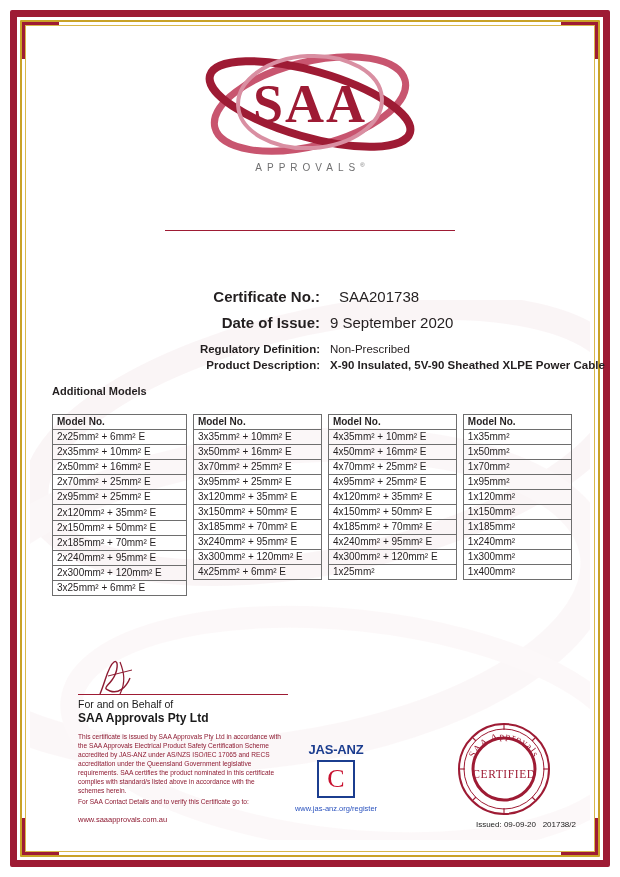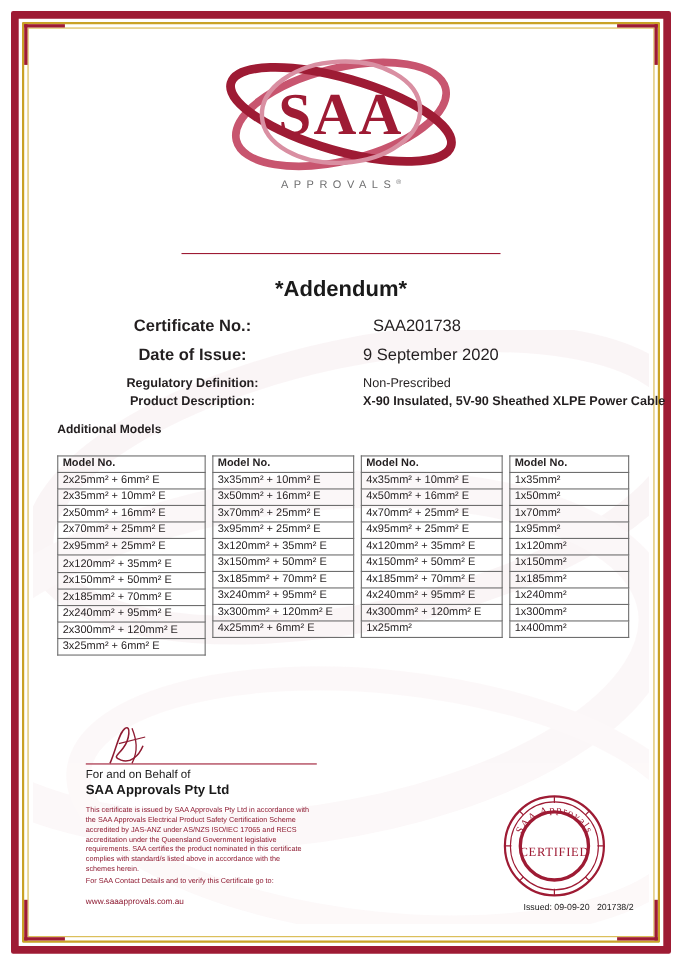--- a/index.html
+++ b/index.html
@@ -118,21 +118,21 @@
   
   .kv {
     position: absolute;
     font-size: 13.5px;
   }
   .kv .k {
     position: absolute;
     right: 0;
     white-space: nowrap;
     font-weight: bold;
-    text-align: center;
+    text-align: right;
   }
   .kv .v {
     position: absolute;
     left: 0;
     white-space: nowrap;
   }
   .row-certno { left: 0; top: 258px; width: 560px; }
   .row-certno .k { width: 290px; left: 0; font-size: 15px; }
   .row-certno .v { left: 309px; font-weight: normal; font-size: 15px; }
 
@@ -314,21 +314,20 @@
       <svg width="230" height="104" viewBox="0 0 230 104">
         <ellipse cx="115" cy="52" rx="98" ry="42" fill="none" stroke="#c8556f" stroke-width="7" transform="rotate(-14 115 52)"></ellipse>
         <ellipse cx="115" cy="52" rx="104" ry="33" fill="none" stroke="#9e1b34" stroke-width="8" transform="rotate(16 115 52)"></ellipse>
         <ellipse cx="115" cy="50" rx="72" ry="46" fill="none" stroke="#d98fa2" stroke-width="4" transform="rotate(-3 115 50)"></ellipse>
         <text x="115" y="70" text-anchor="middle" font-family="Liberation Serif, serif" font-size="54" font-weight="bold" fill="#9e1b34" letter-spacing="2">SAA</text>
       </svg>
       <div class="approvals-word"><span>APPROVALS</span><sup>®</sup></div>
     </div>
 
     <div class="title-rule"></div>
-    <div class="addendum">*Addendum*</div>
 
     <div class="kv row-certno">
       <span class="k">Certificate No.:</span>
       <span class="v">SAA201738</span>
     </div>
     <div class="kv row-date">
       <span class="k">Date of Issue:</span>
       <span class="v">9 September 2020</span>
     </div>
     <div class="kv row-reg">
@@ -516,20 +515,27 @@
       </svg>
     </div>
     <div class="sig-line"></div>
     <div class="sig-for">For and on Behalf of</div>
     <div class="sig-org">SAA Approvals Pty Ltd</div>
 
     <div class="legal">This certificate is issued by SAA Approvals Pty Ltd in accordance with the SAA Approvals Electrical Product Safety Certification Scheme accredited by JAS-ANZ under AS/NZS ISO/IEC 17065 and RECS accreditation under the Queensland Government legislative requirements. SAA certifies the product nominated in this certificate complies with standard/s listed above in accordance with the schemes herein.</div>
     <div class="contact">For SAA Contact Details and to verify this Certificate go to:</div>
     <div class="website">www.saaapprovals.com.au</div>
 
+    <div class="jasanz">
+      <div class="jasanz-word">JAS-ANZ</div>
+      <div class="jasanz-box">
+        <span class="jasanz-c">C</span>
+      </div>
+      <div class="jasanz-url">www.jas-anz.org/register</div>
+    </div>
 
     <div class="seal">
       <svg width="98" height="98" viewBox="0 0 98 98">
         <defs>
           <path id="arcpath" d="M 16 52 A 33 33 0 0 1 82 52" fill="none"></path>
         </defs>
         <circle cx="49" cy="49" r="45" fill="none" stroke="#9e1b34" stroke-width="2"></circle>
         <circle cx="49" cy="49" r="40" fill="none" stroke="#9e1b34" stroke-width="1"></circle>
         <circle cx="49" cy="49" r="31" fill="none" stroke="#9e1b34" stroke-width="3"></circle>
         <g stroke="#9e1b34" stroke-width="1.1">

